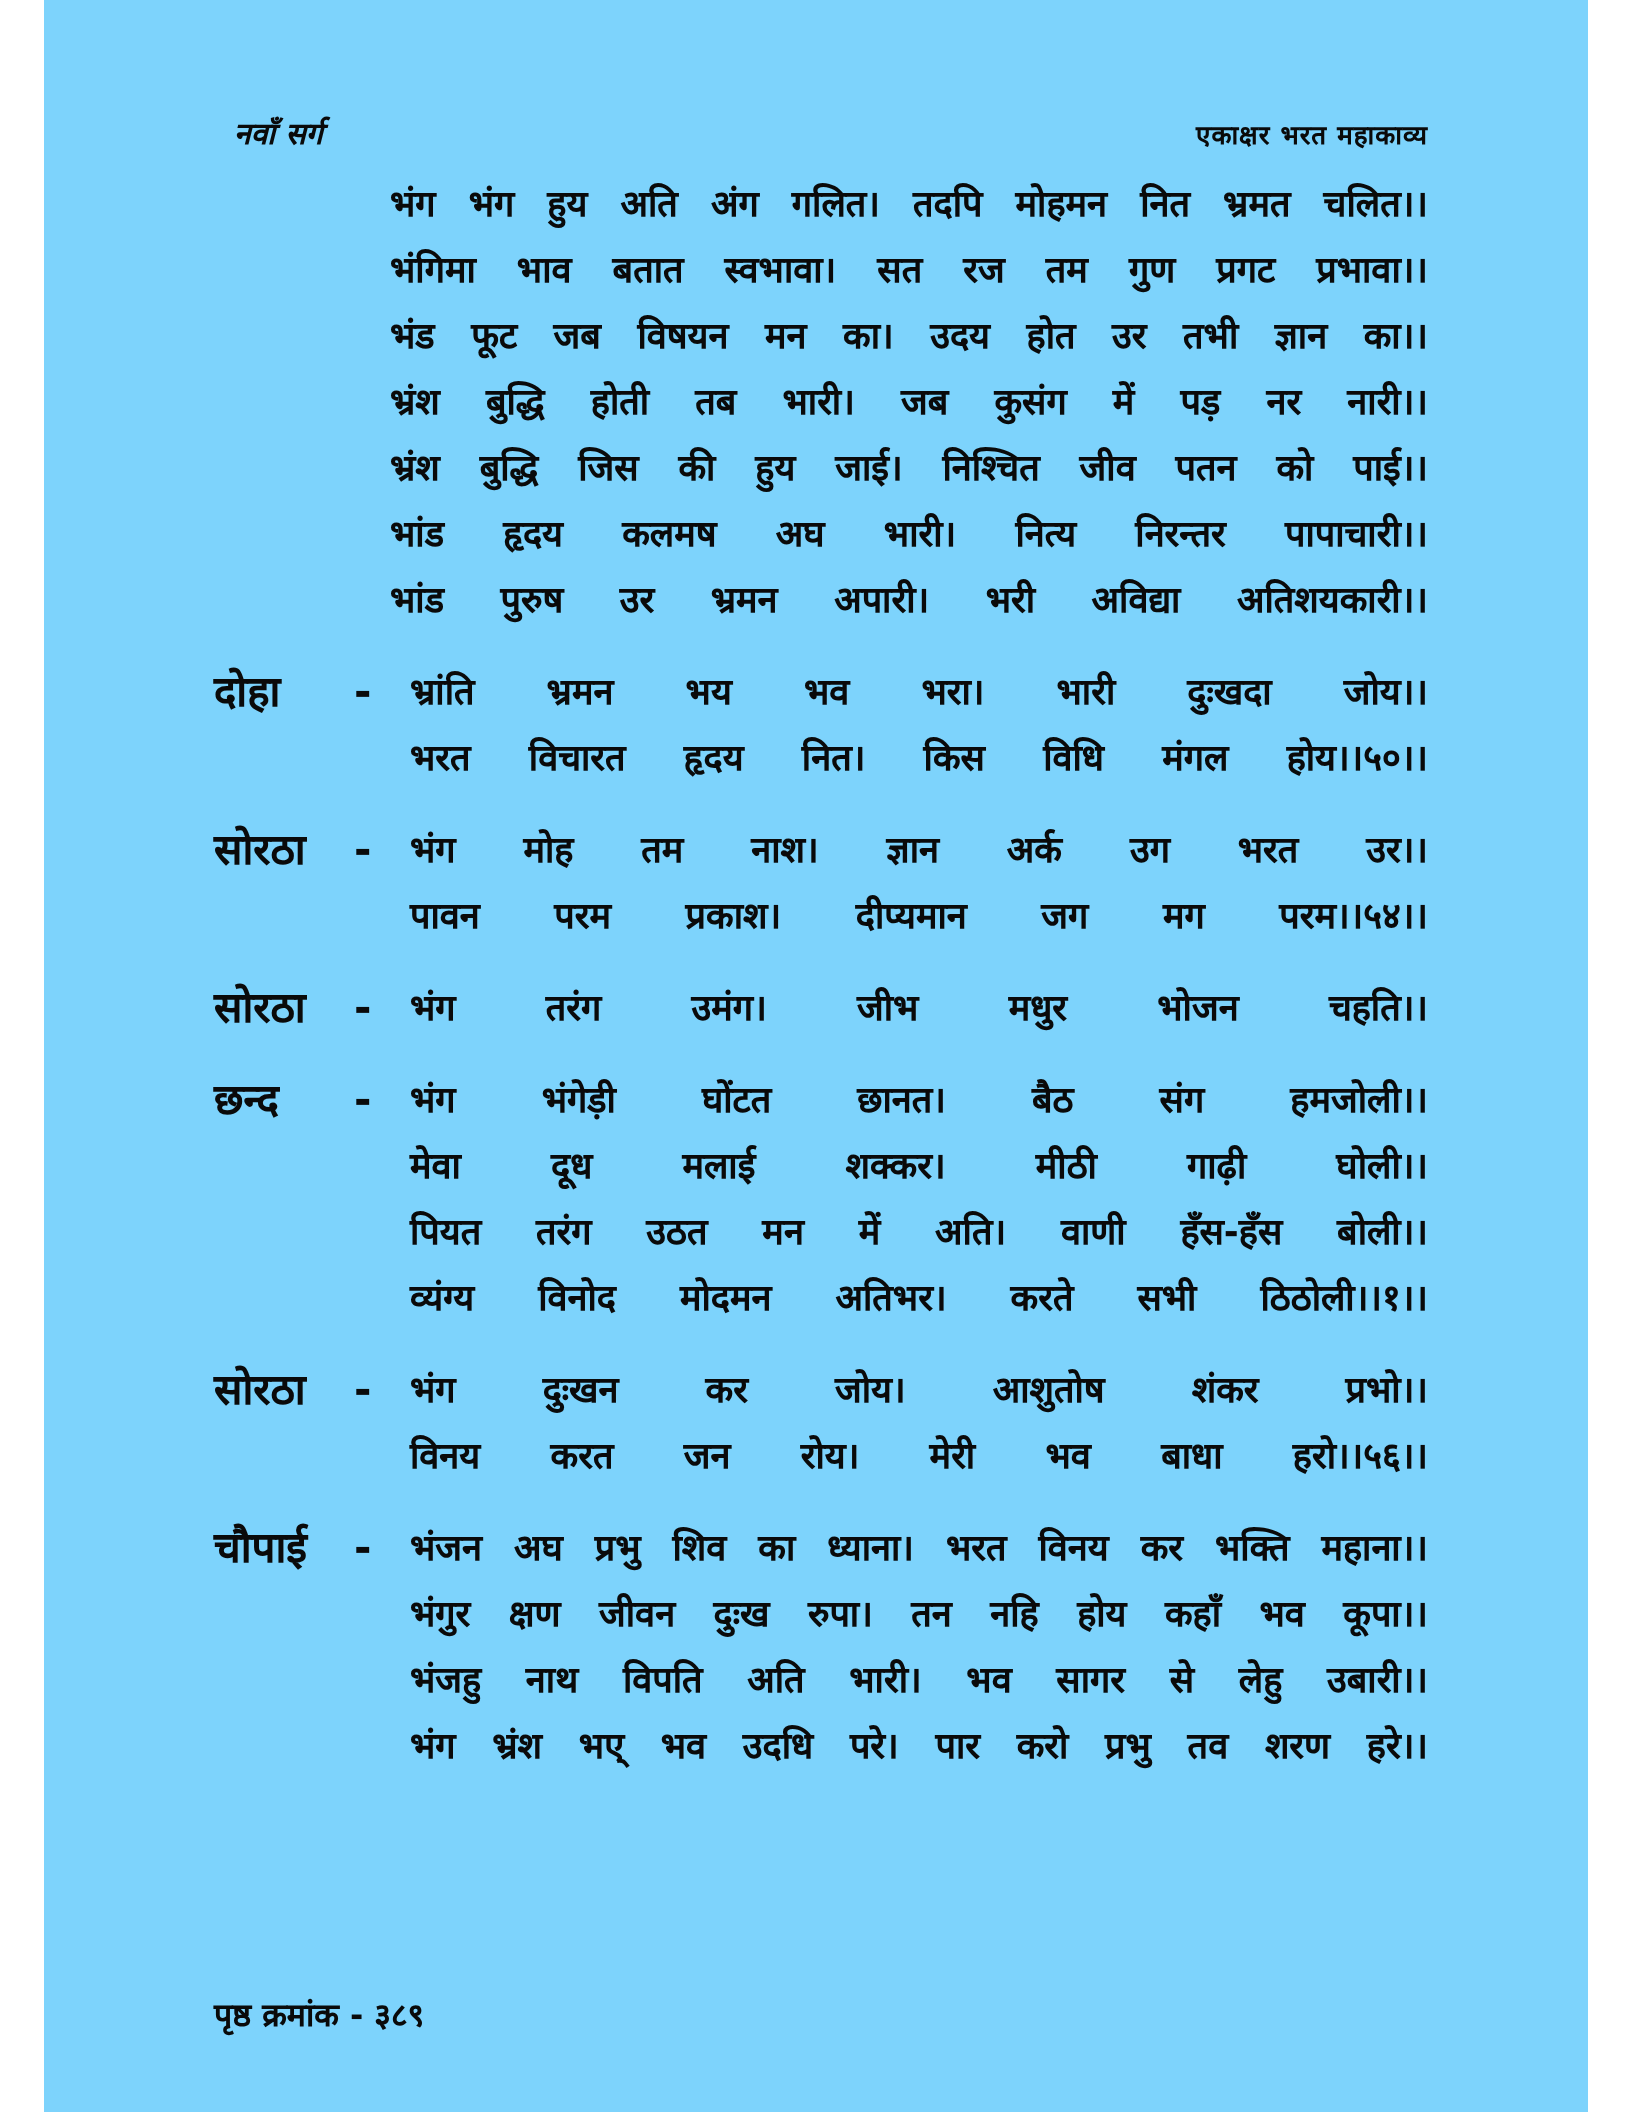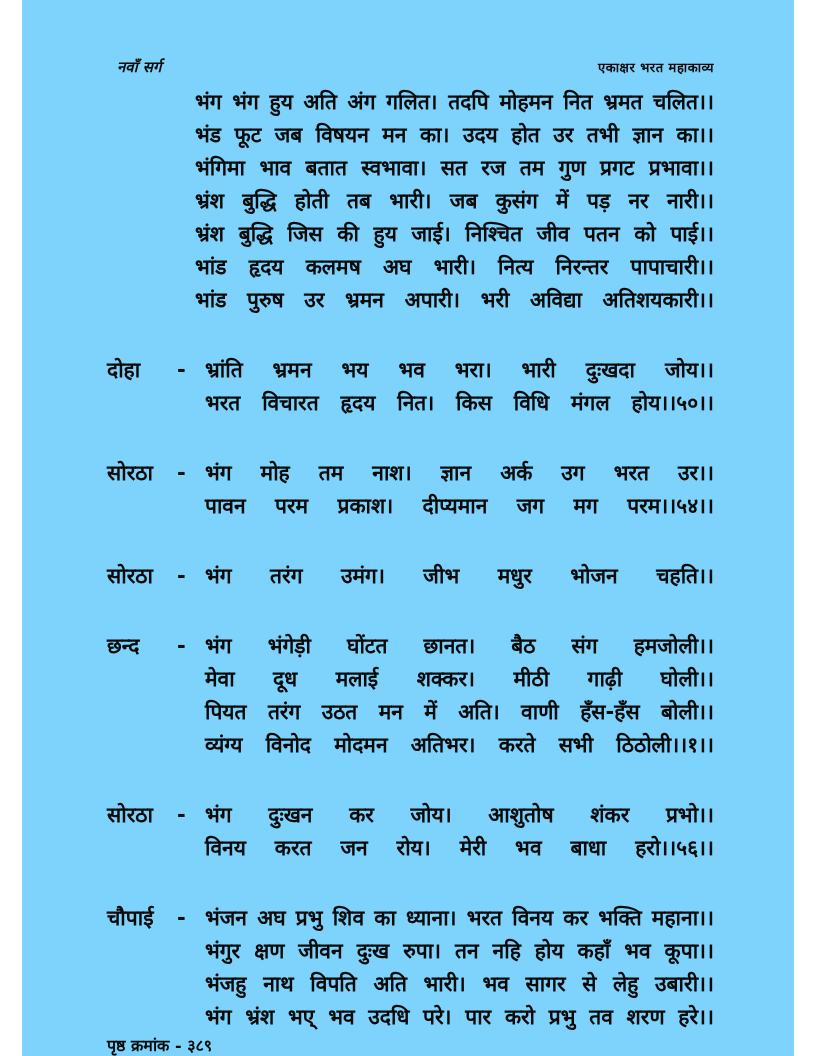--- a/index.html
+++ b/index.html
@@ -39,21 +39,21 @@
     font-size: 13px;
     letter-spacing: 0.5px;
   }
   .content {
     display: flex;
     flex-direction: column;
   }
   .stanza {
     display: grid;
     grid-template-columns: 70px 28px 1fr;
-    margin-top: 37px;
+    margin-top: 13px;
   }
   .stanza.continuation {
     margin-top: 0;
     grid-template-columns: 70px 18px 1fr;
   }
   .stanza .label {
     font-size: 21px;
     font-weight: 700;
     line-height: 33px;
     white-space: nowrap;
@@ -61,21 +61,21 @@
   .stanza .dash {
     font-size: 21px;
     font-weight: 700;
     line-height: 33px;
     text-align: left;
   }
   .stanza .lines {
     display: block;
   }
   .line {
-    font-size: 21px;
+    font-size: 18px;
     font-weight: 700;
     line-height: 33px;
     text-align: justify;
     text-align-last: justify;
     white-space: normal;
   }
   .footer {
     margin-top: auto;
     text-align: left;
     padding-right: 6px;
@@ -93,22 +93,22 @@
     <span class="chapter">नवाँ सर्ग</span>
     <span class="book">एकाक्षर भरत महाकाव्य</span>
   </header>
 
   <main class="content" id="stanza-container">
   <section class="stanza continuation">
     <span class="label"></span>
     <span class="dash"></span>
     <div class="lines">
           <div class="line">भंग भंग हुय अति अंग गलित। तदपि मोहमन नित भ्रमत चलित।।</div>
+          <div class="line">भंगिमा भाव बतात स्वभावा। सत रज तम गुण प्रगट प्रभावा।।</div>
           <div class="line">भंड फूट जब विषयन मन का। उदय होत उर तभी ज्ञान का।।</div>
-          <div class="line">भंगिमा भाव बतात स्वभावा। सत रज तम गुण प्रगट प्रभावा।।</div>
           <div class="line">भ्रंश बुद्धि होती तब भारी। जब कुसंग में पड़ नर नारी।।</div>
           <div class="line">भ्रंश बुद्धि जिस की हुय जाई। निश्चित जीव पतन को पाई।।</div>
           <div class="line">भांड हृदय कलमष अघ भारी। नित्य निरन्तर पापाचारी।।</div>
           <div class="line">भांड पुरुष उर भ्रमन अपारी। भरी अविद्या अतिशयकारी।।</div>
         </div>
   </section>
 
   <section class="stanza">
     <span class="label">दोहा</span>
     <span class="dash">-</span>

